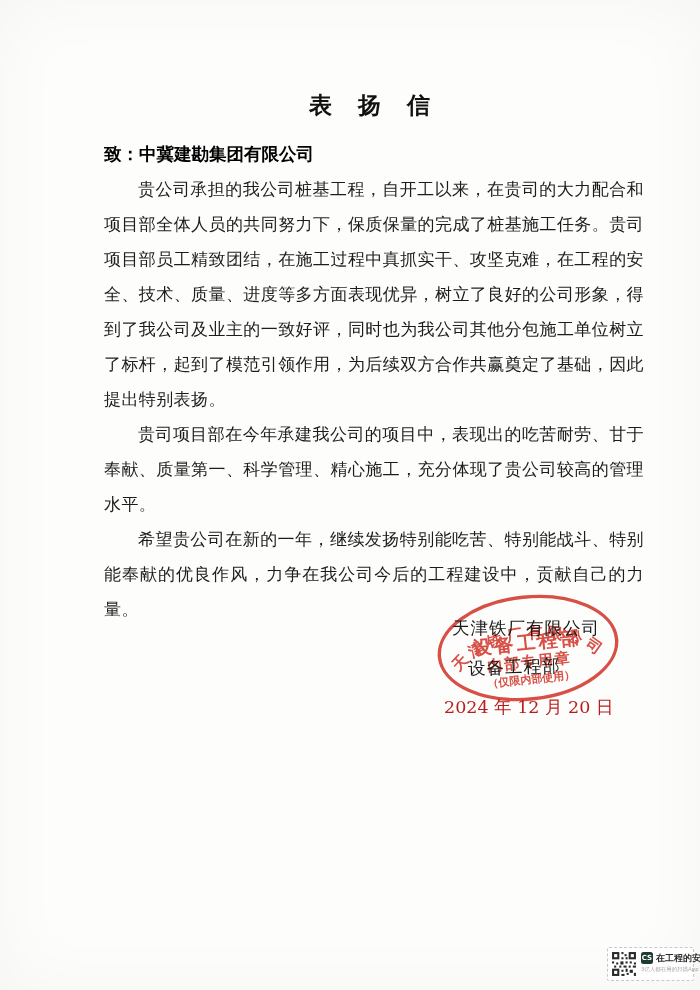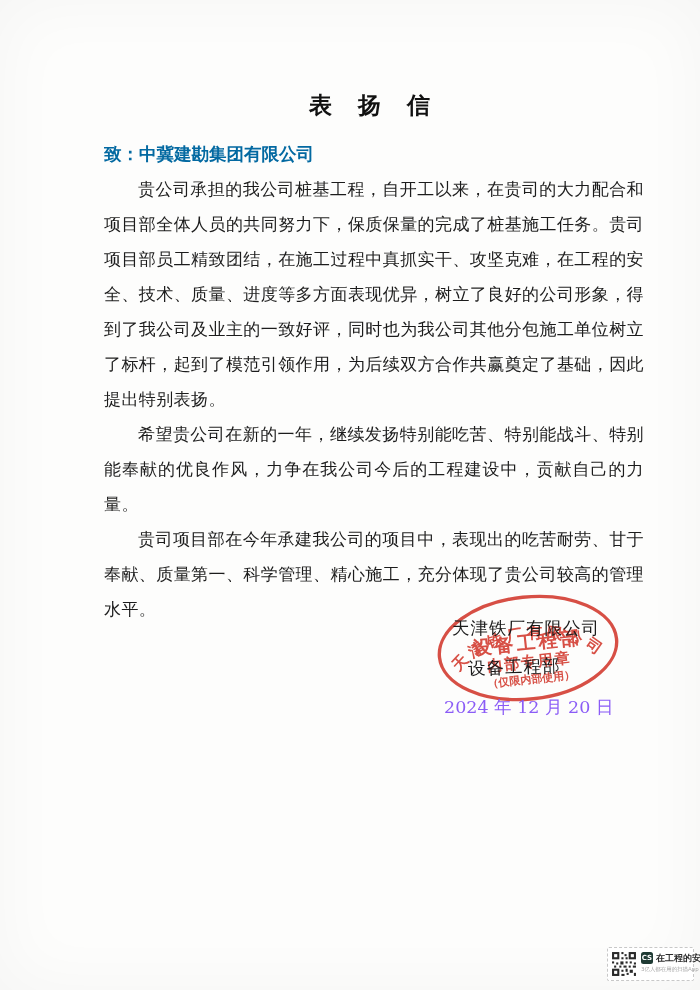--- a/index.html
+++ b/index.html
@@ -27,21 +27,21 @@
     font-size: 23px;
     font-weight: bold;
     letter-spacing: 9px;
     color: #111;
     margin: 0 0 16px 0;
   }
   .addressee {
     font-size: 17.5px;
     font-weight: bold;
     line-height: 35px;
-    color: #0369a1;
+    color: #000000;
     margin: 0;
   }
   .para {
     font-size: 17px;
     line-height: 35px;
     text-align: justify;
     text-indent: 2em;
     letter-spacing: 0.4px;
     margin: 0;
     color: #1c1c1c;
@@ -69,21 +69,21 @@
     color: #1b1b1b;
     white-space: nowrap;
     letter-spacing: 1px;
   }
   .sig-company { left: 24px; top: 31px; }
   .sig-dept { left: 40px; top: 70px; transform: rotate(-2deg); }
   .date-line {
     position: absolute;
     left: 444px; top: 695px;
     font-size: 17.5px;
-    color: #8b5cf6;
+    color: #b91c1c;
     white-space: nowrap;
   }
   
   .scan-badge {
     position: absolute;
     left: 607px; top: 947px;
     width: 87px; height: 34px;
     background: #ffffff;
     border: 1px dashed #c8c8c8;
     border-radius: 2px;
@@ -121,22 +121,22 @@
 </style>
 </head>
 <body>
 
 <div class="page">
 
   <div class="content">
     <h1 class="title">表 扬 信</h1>
     <p class="addressee">致：中冀建勘集团有限公司</p>
     <p class="para">贵公司承担的我公司桩基工程，自开工以来，在贵司的大力配合和项目部全体人员的共同努力下，保质保量的完成了桩基施工任务。贵司项目部员工精致团结，在施工过程中真抓实干、攻坚克难，在工程的安全、技术、质量、进度等多方面表现优异，树立了良好的公司形象，得到了我公司及业主的一致好评，同时也为我公司其他分包施工单位树立了标杆，起到了模范引领作用，为后续双方合作共赢奠定了基础，因此提出特别表扬。</p>
+    <p class="para">贵司项目部在今年承建我公司的项目中，表现出的吃苦耐劳、甘于奉献、质量第一、科学管理、精心施工，充分体现了贵公司较高的管理水平。</p>
     <p class="para">希望贵公司在新的一年，继续发扬特别能吃苦、特别能战斗、特别能奉献的优良作风，力争在我公司今后的工程建设中，贡献自己的力量。</p>
-    <p class="para">贵司项目部在今年承建我公司的项目中，表现出的吃苦耐劳、甘于奉献、质量第一、科学管理、精心施工，充分体现了贵公司较高的管理水平。</p>
   </div>
 
   <div class="stamp-wrap">
     <svg class="stamp-svg" width="200" height="130" viewBox="0 0 200 130">
       <g transform="rotate(-6 100 63)" fill="#d2382c">
         <ellipse cx="100" cy="63" rx="89" ry="51" fill="none" stroke="#d2382c" stroke-width="3.4"></ellipse>
         <path id="arcPath" d="M 26 86 A 76 42 0 0 1 174 86" fill="none"></path>
         <text font-family="DejaVu Sans, sans-serif" font-size="15.5" font-weight="bold" letter-spacing="4">
           <textPath href="#arcPath" startOffset="50%" text-anchor="middle">天津铁厂有限公司</textPath>
         </text>

